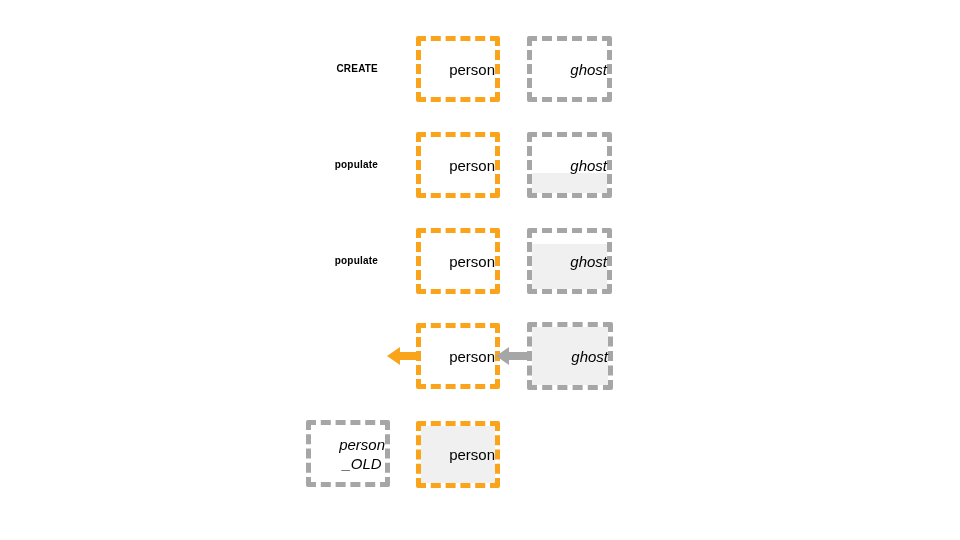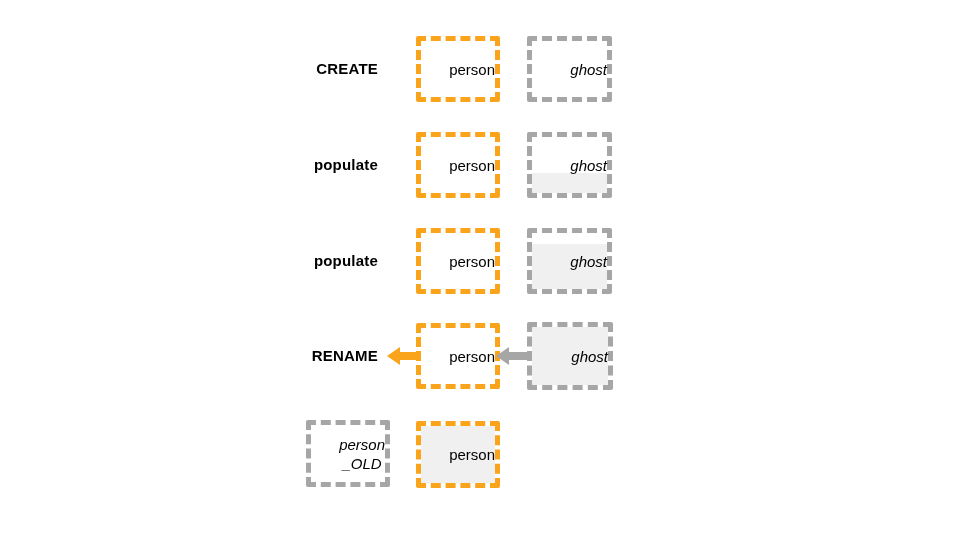--- a/index.html
+++ b/index.html
@@ -13,21 +13,21 @@
     width: 960px;
     height: 540px;
     background: var(--background, #ffffff);
     overflow: hidden;
   }
   .op-label {
     position: absolute;
     left: 258px;
     width: 120px;
     text-align: right;
-    font-size: 15px;
+    font-size: 10px;
     font-weight: bold;
     color: var(--text, #000000);
     line-height: 18px;
     letter-spacing: 0.2px;
   }
   .box {
     position: absolute;
     box-sizing: border-box;
     display: flex;
     align-items: center;
@@ -90,21 +90,20 @@
 
   <div class="op-label" style="top:252px;">populate</div>
   <div class="box box-orange" style="left:416px; top:228px; width:84px; height:66px;">
     <span class="box-label">person</span>
   </div>
   <div class="box box-gray" style="left:527px; top:228px; width:85px; height:66px;">
     <div class="fill fill-most"></div>
     <span class="box-label italic">ghost</span>
   </div>
 
-  <div class="op-label" style="top:347px;">RENAME</div>
   <div class="arrow arrow-orange" style="left:387px; top:347px;">
     <svg viewBox="0 0 31 18" xmlns="http://www.w3.org/2000/svg" aria-hidden="true">
       <path d="M31,5 L13,5 L13,0 L0,9 L13,18 L13,13 L31,13 Z" fill="currentColor"></path>
     </svg>
   </div>
   <div class="box box-orange" style="left:416px; top:323px; width:84px; height:66px;">
     <span class="box-label">person</span>
   </div>
   <div class="arrow arrow-gray" style="left:496px; top:347px; z-index:3;">
     <svg viewBox="0 0 31 18" xmlns="http://www.w3.org/2000/svg" aria-hidden="true">

